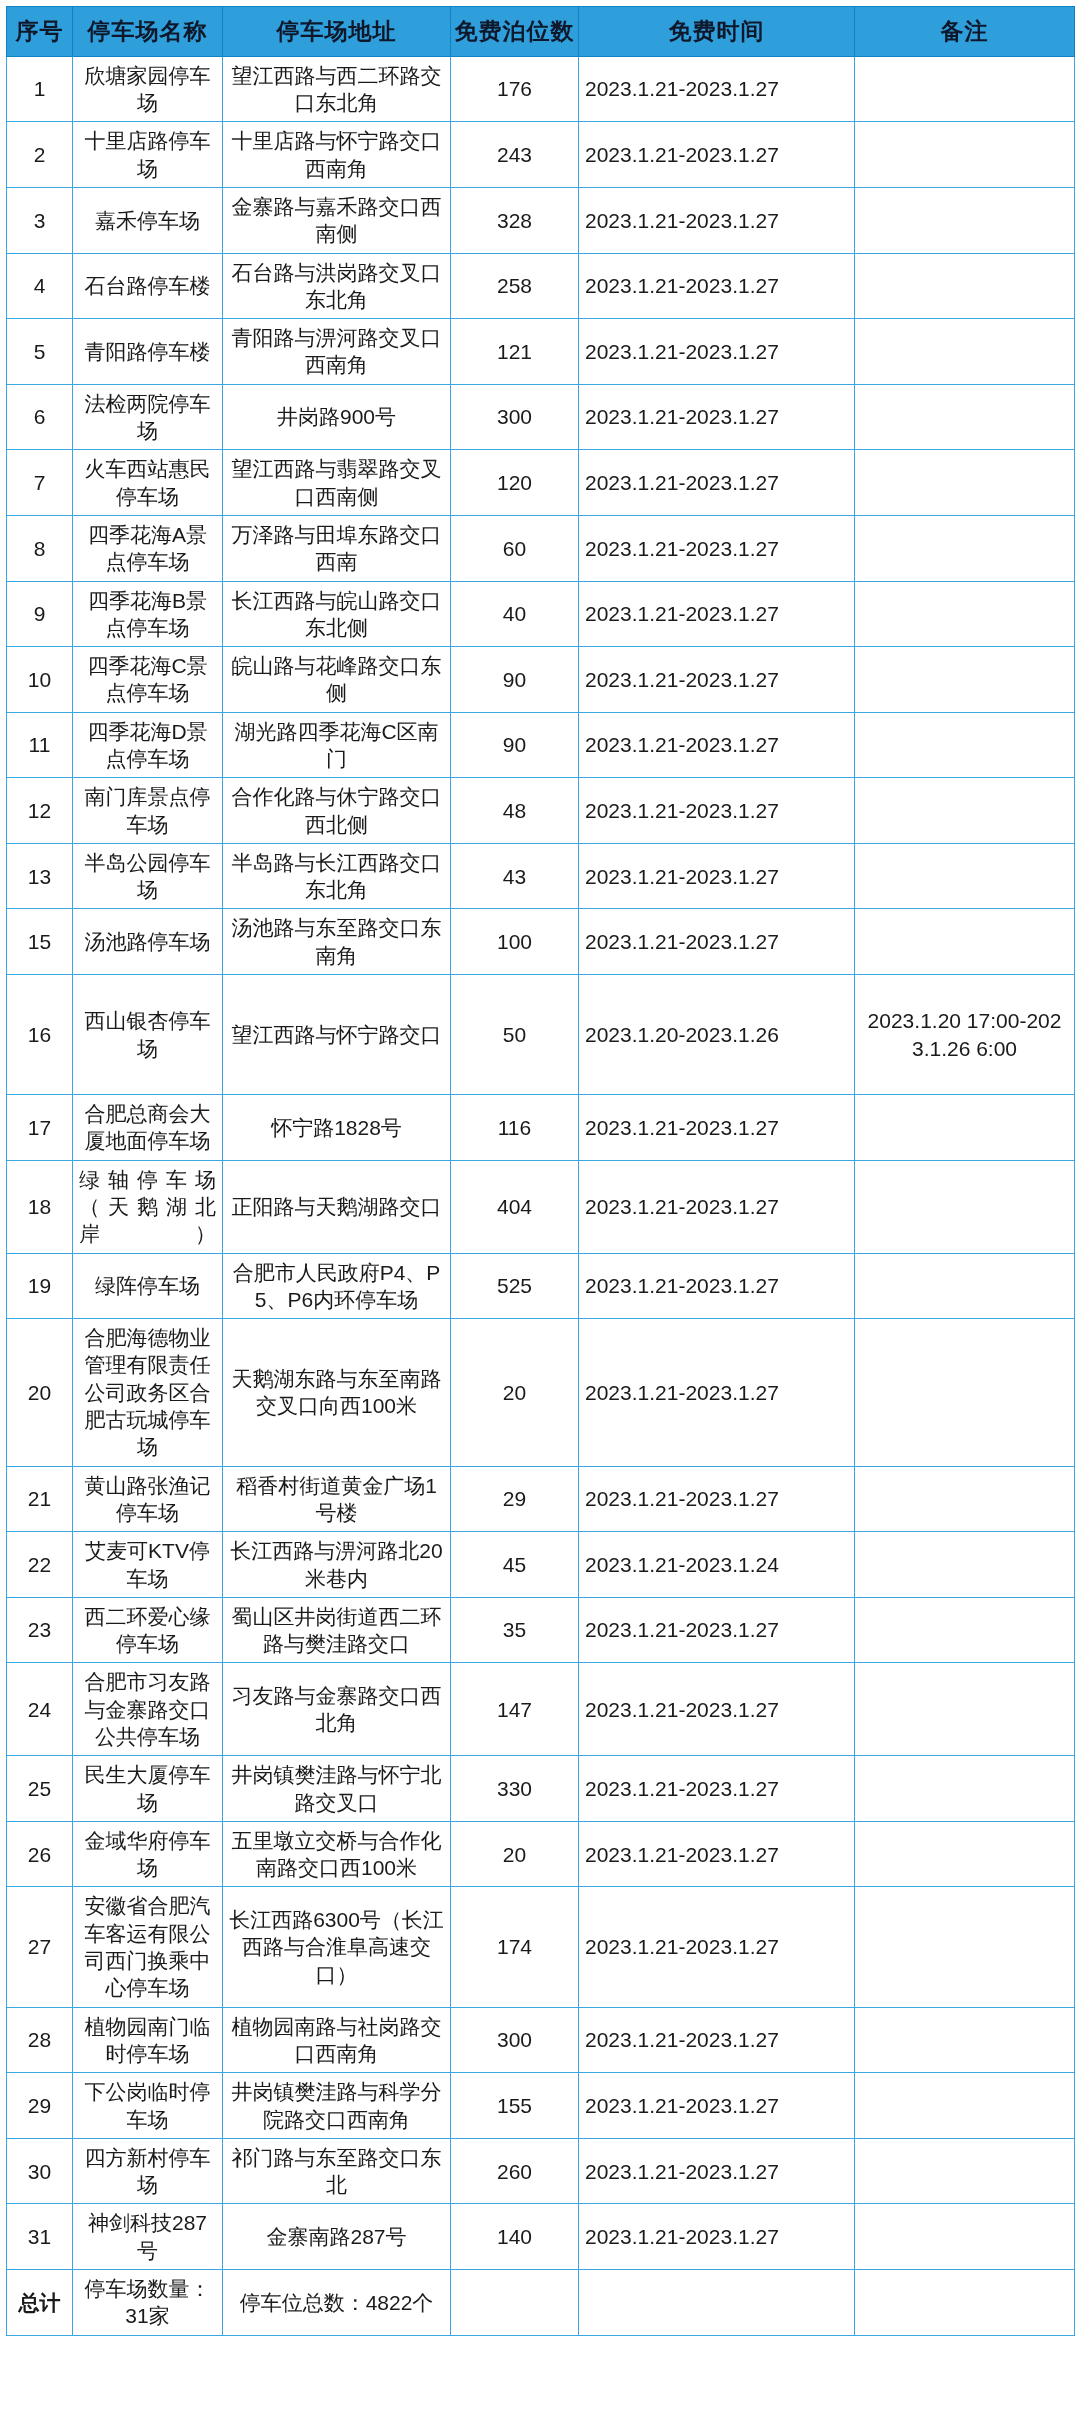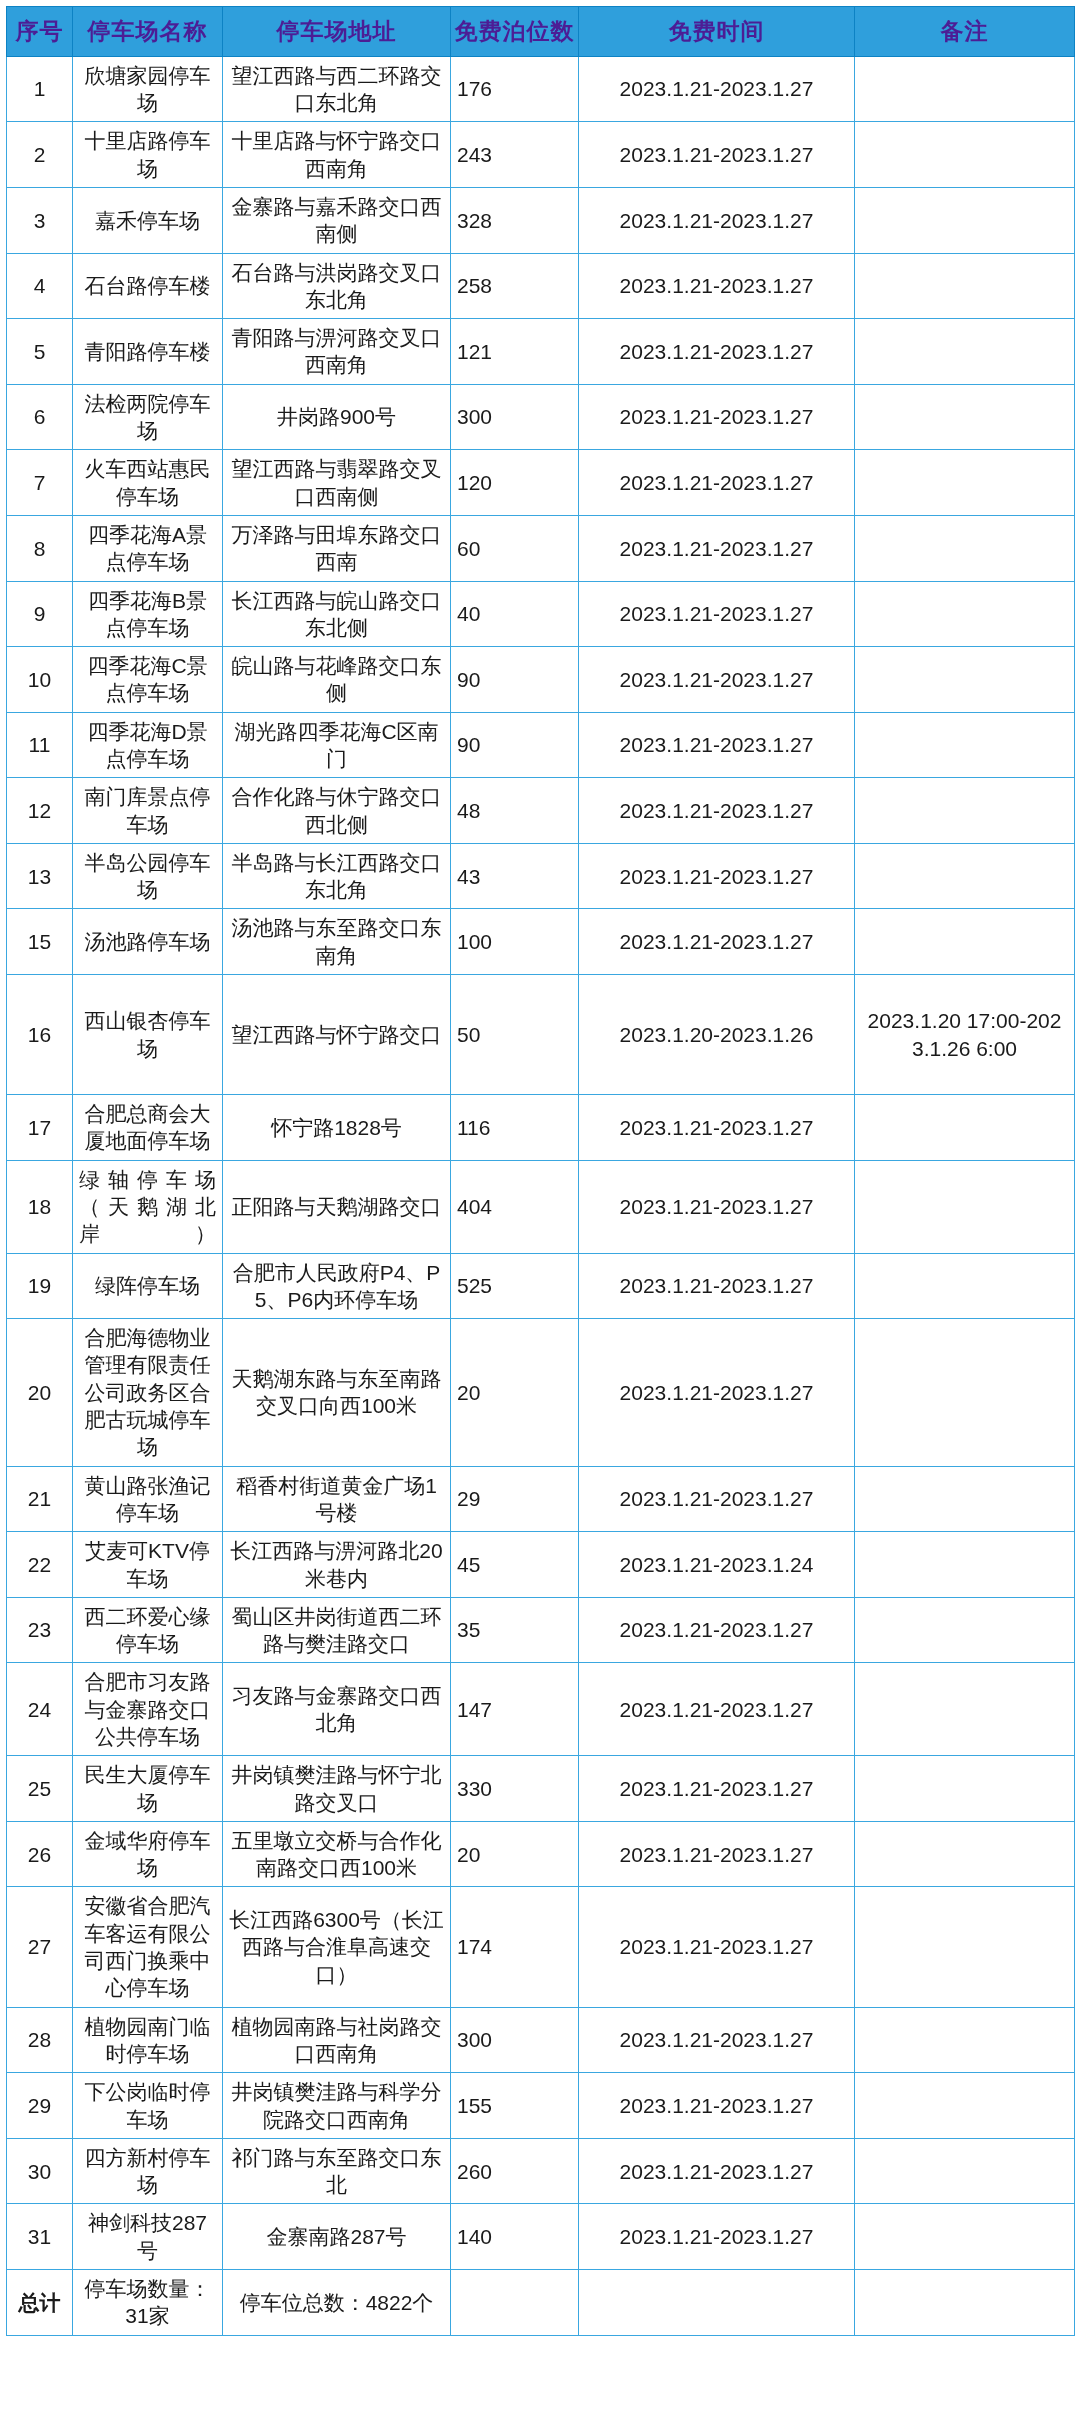--- a/index.html
+++ b/index.html
@@ -24,21 +24,21 @@
   }
   table.parking col.c0 { width: 66px; }
   table.parking col.c1 { width: 150px; }
   table.parking col.c2 { width: 228px; }
   table.parking col.c3 { width: 128px; }
   table.parking col.c4 { width: 276px; }
   table.parking col.c5 { width: 220px; }
 
   table.parking th {
     background: #2f9fdc;
-    color: #4c1d95;
+    color: #0f172a;
     font-weight: bold;
     font-size: 23px;
     letter-spacing: 1px;
     border: 1px solid #0d82c4;
     padding: 10px 2px;
     text-align: center;
     line-height: 1.25;
   }
   table.parking td {
     border: 1px solid #3aa7e0;
@@ -53,25 +53,24 @@
     text-align: center;
     font-size: 22px;
   }
   td.name {
     text-align: center;
   }
   td.addr {
     text-align: center;
   }
   td.slots {
-    text-align: left;
+    text-align: center;
     font-size: 22px;
   }
   td.free {
-    text-align: center;
     font-size: 21px;
   }
   td.remark {
     text-align: center;
     font-size: 20px;
     line-height: 1.35;
   }
   tr.total td {
     font-size: 21px;
   }

